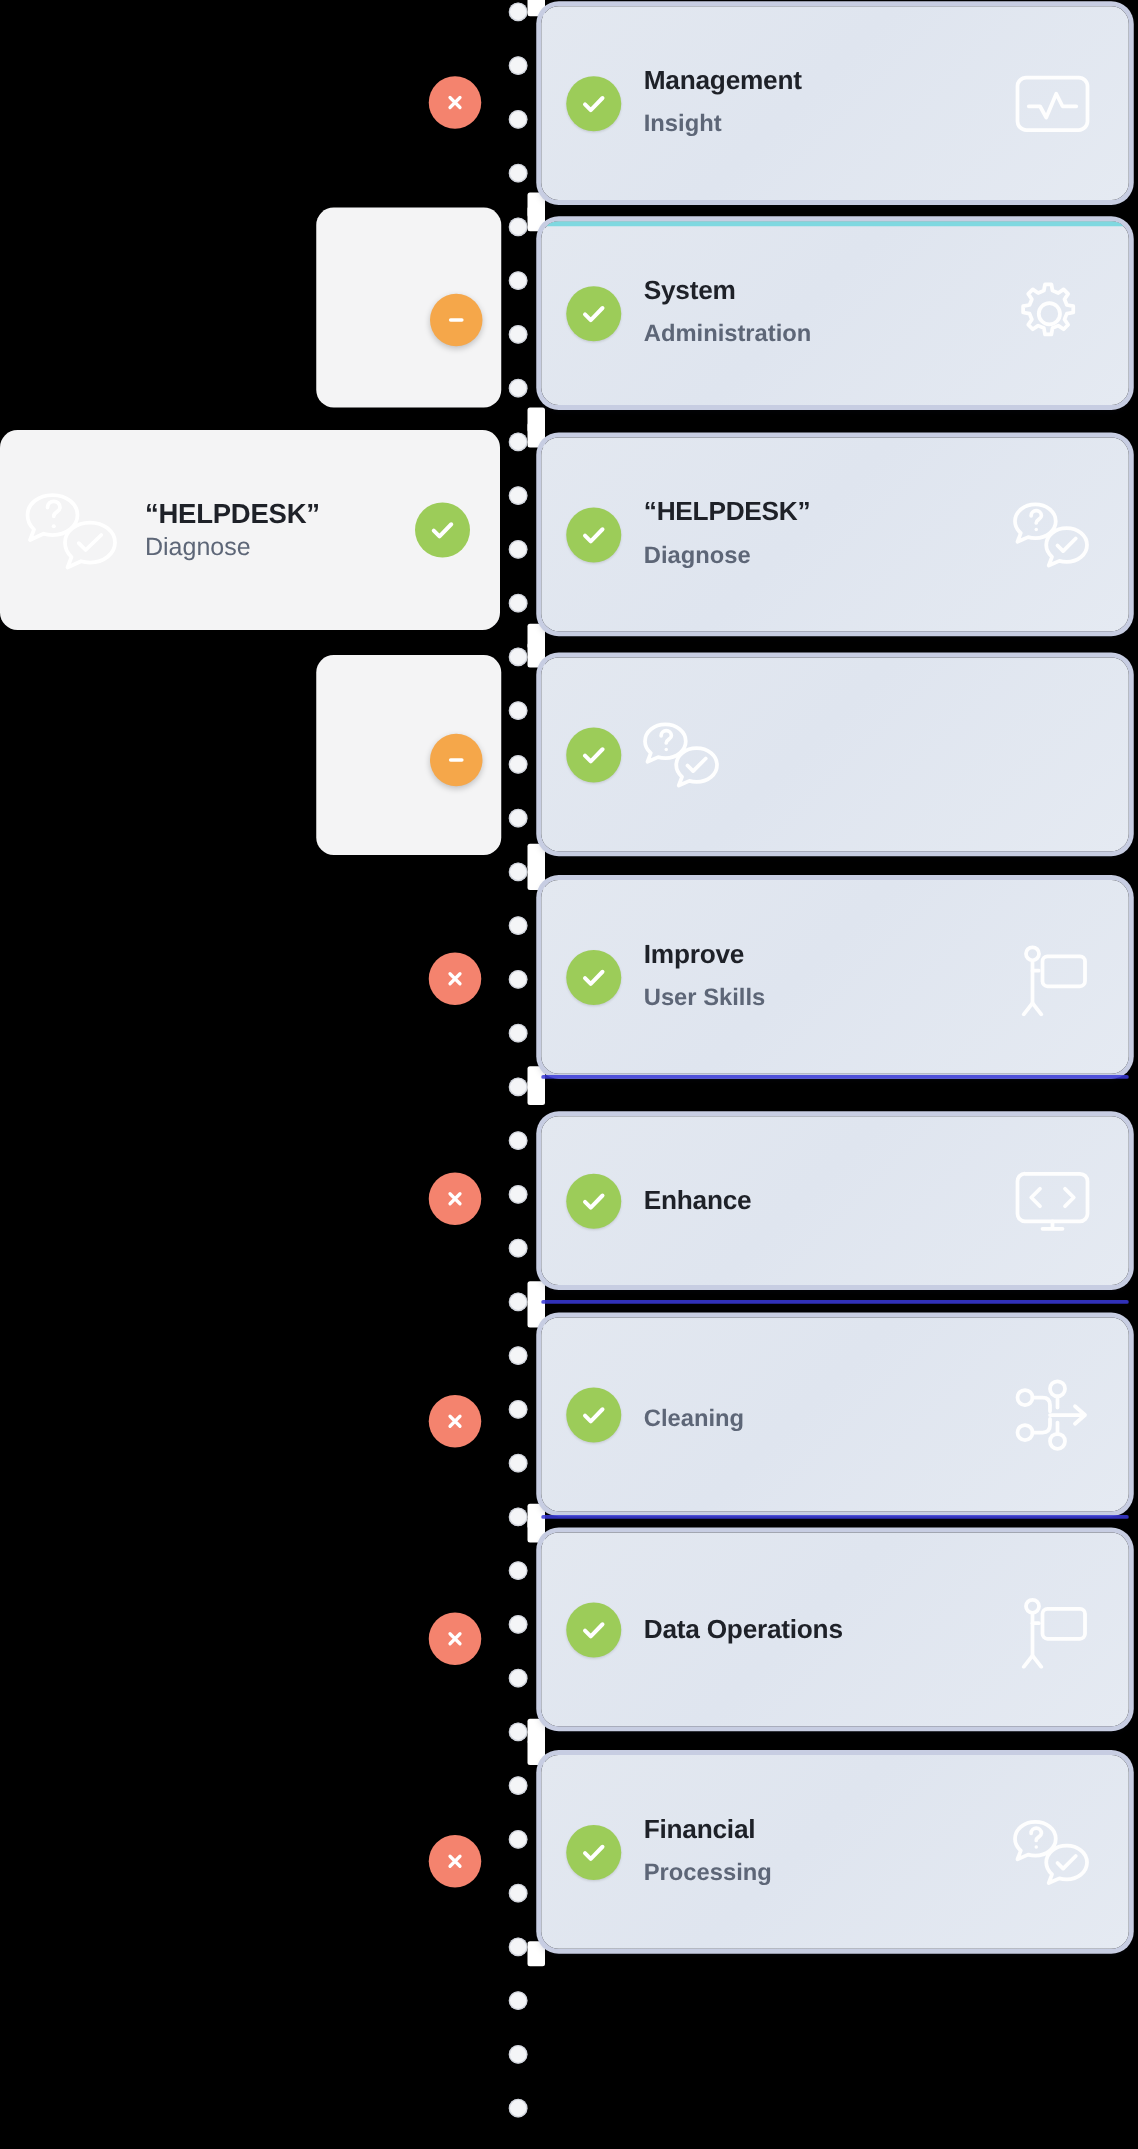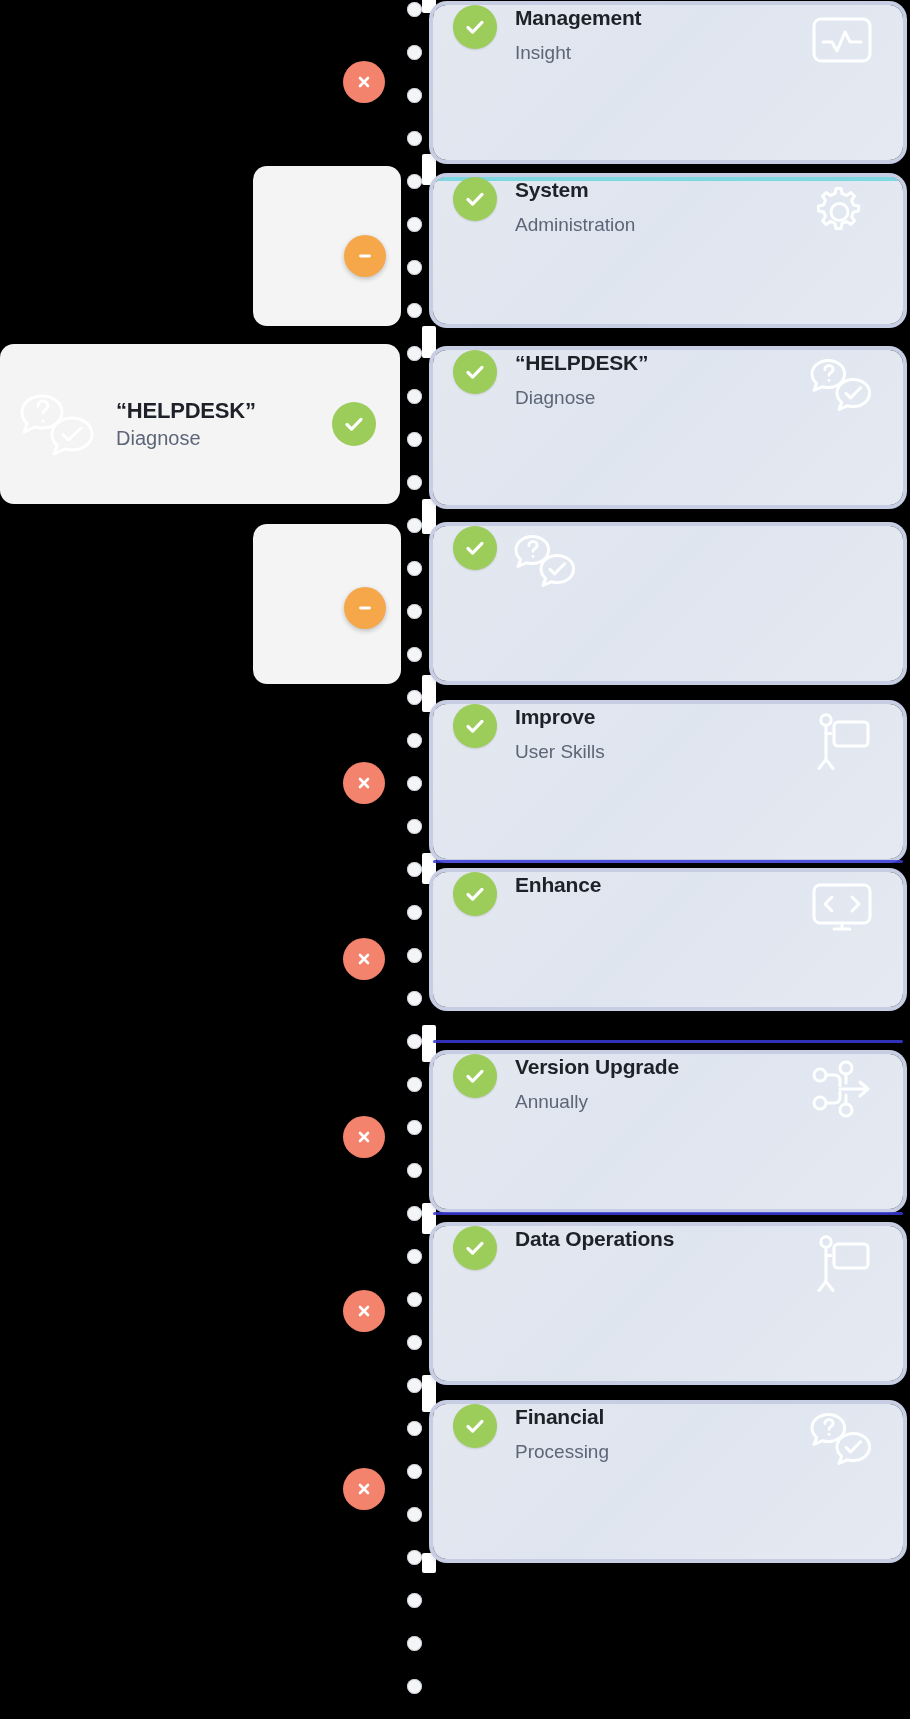--- a/index.html
+++ b/index.html
@@ -14,35 +14,35 @@
   .card{
     position:absolute;left:0;width:470px;
     border-radius:14px;
     background:linear-gradient(135deg,#e3e8f0 0%,#dfe5ef 45%,#e5eaf2 100%);
     box-shadow:0 0 0 4px #c7cde2, 0 3px 7px rgba(20,25,50,.33);
     overflow:hidden;
   }
   .card .accent{position:absolute;left:0;right:0;top:0;height:4px;}
   .card-inner{
     position:absolute;left:0;top:0;right:0;bottom:0;
-    display:flex;padding:0 18px 0 20px;box-sizing:border-box;
+    display:flex;align-items:center;padding:0 18px 0 20px;box-sizing:border-box;
   }
   .check{
     width:44px;height:44px;border-radius:50%;background:#9ccc59;
     flex:0 0 44px;display:flex;align-items:center;justify-content:center;
     box-shadow:0 1px 2px rgba(0,0,0,.12);
   }
   .check svg{width:26px;height:26px;}
   .labels{margin-left:18px;flex:1 1 auto;min-width:0;}
   .title{
     font-size:21px;font-weight:bold;color:#1e2128;letter-spacing:-.2px;
     line-height:1.22;white-space:nowrap;
   }
   .subtitle{
-    font-size:19px;color:#5d6677;line-height:1.3;margin-top:10px;white-space:nowrap;
+    font-size:19px;color:#5d6677;line-height:1.3;margin-top:10px;white-space:nowrap;font-weight:bold;
   }
   .card-icon{
     flex:0 0 auto;width:86px;height:70px;margin-left:6px;
     display:flex;align-items:center;justify-content:center;
     opacity:.97;
   }
   .card-icon svg{width:72px;height:62px;}
 
   
   #rail{position:absolute;left:405px;top:0;width:22px;height:1719px;}
@@ -320,21 +320,21 @@
             <svg viewBox="0 0 72 62" fill="none" stroke="#ffffff" stroke-width="3" stroke-linecap="round" stroke-linejoin="round">
               <circle cx="20" cy="12" r="5.2"></circle>
               <path d="M20 18.5v33"></path>
               <path d="M20 51.5l-7 9M20 51.5l7 9"></path>
               <path d="M20 25.5h5"></path>
               <rect x="28" y="14" width="34" height="24" rx="4"></rect>
             </svg>
           </div>
         </div>
       </div>
-      <div class="card" style="top: 872px; height: 135px;">
+      <div class="card" style="top: 893px; height: 135px;">
         <div class="card-inner">
           <div class="check">
             <svg viewBox="0 0 26 26" fill="none" stroke="#ffffff" stroke-width="3.2" stroke-linecap="round" stroke-linejoin="round">
               <path d="M6 13.5l4.6 4.6L20 8.4"></path>
             </svg>
           </div>
           <div class="labels">
             <div class="title">Enhance</div>
           </div>
           <div class="card-icon">
@@ -347,22 +347,21 @@
         </div>
       </div>
       <div class="card" style="top: 1054px; height: 155px;">
         <div class="card-inner">
           <div class="check">
             <svg viewBox="0 0 26 26" fill="none" stroke="#ffffff" stroke-width="3.2" stroke-linecap="round" stroke-linejoin="round">
               <path d="M6 13.5l4.6 4.6L20 8.4"></path>
             </svg>
           </div>
           <div class="labels">
-            <div class="title">Version Upgrade</div>
-            <div class="subtitle">Annually</div>
+            <div class="subtitle">Cleaning</div>
           </div>
           <div class="card-icon">
             <svg viewBox="0 0 72 62" fill="none" stroke="#ffffff" stroke-width="3" stroke-linecap="round" stroke-linejoin="round">
               <circle cx="14" cy="17" r="6"></circle>
               <circle cx="14" cy="45" r="6"></circle>
               <circle cx="40" cy="10" r="6"></circle>
               <circle cx="40" cy="52" r="6"></circle>
               <path d="M20 17h8c4 0 6 2 6 6v5M20 45h8c4 0 6-2 6-6v-5"></path>
               <path d="M34 31h28M54 24l8 7-8 7"></path>
               <path d="M40 16v9M40 46v-9"></path>

